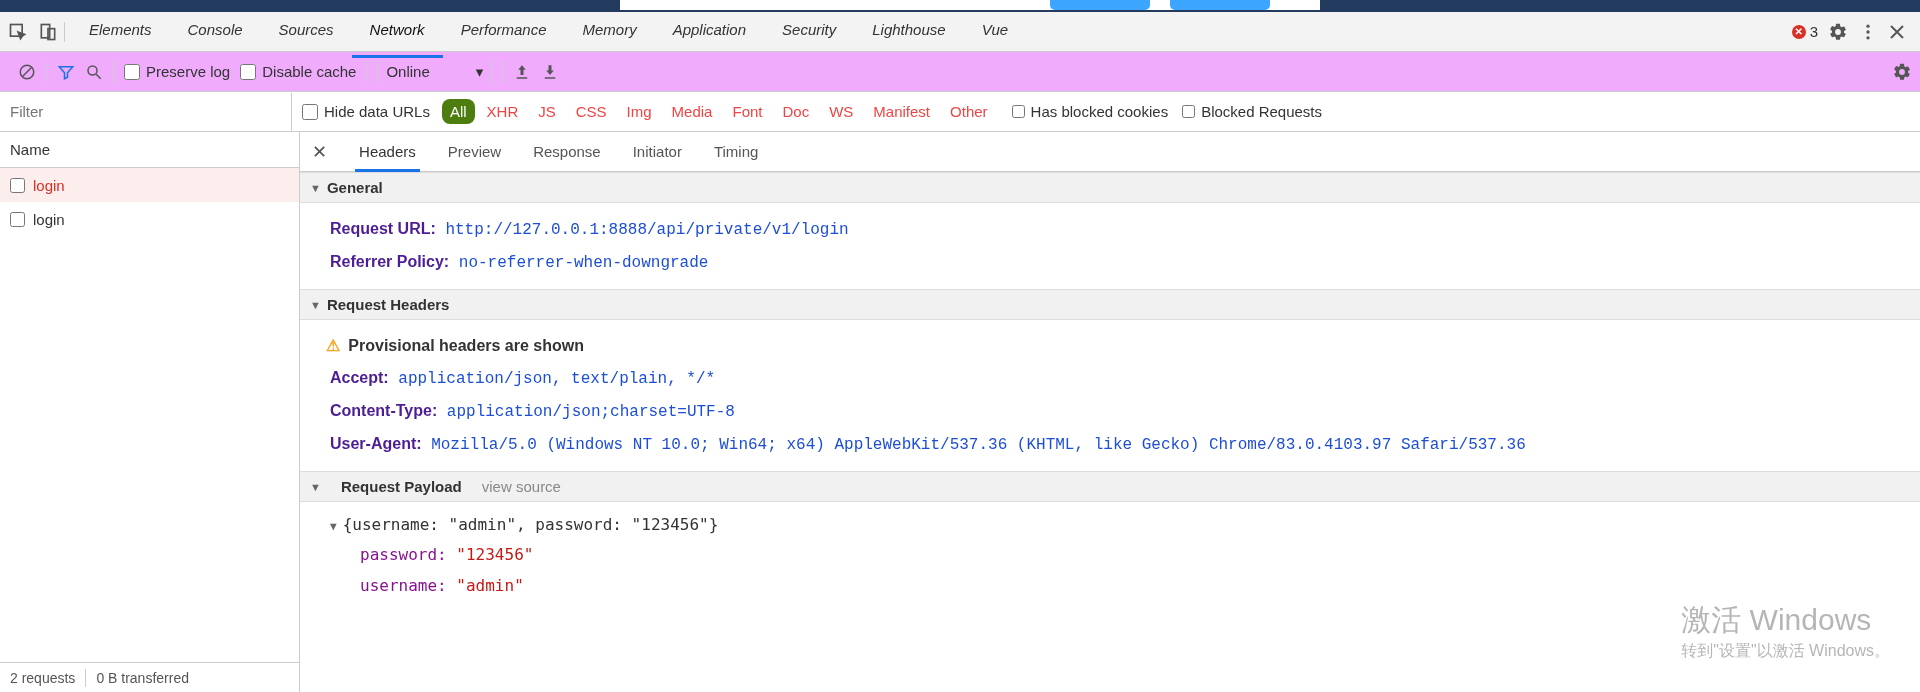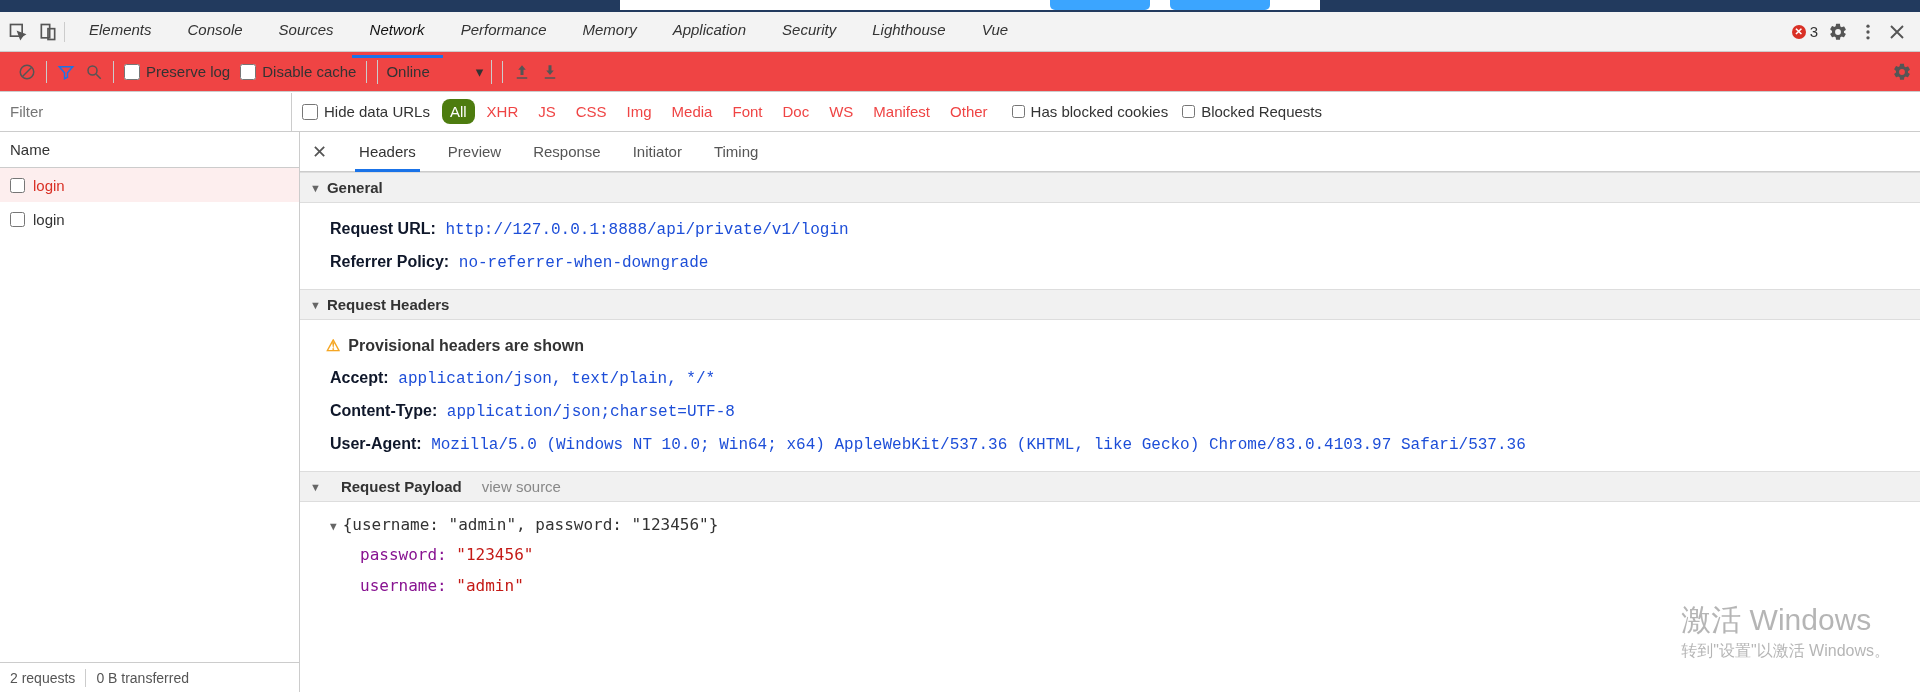--- a/index.html
+++ b/index.html
@@ -16,21 +16,21 @@
   .main-tabs .lefticons { display:flex; align-items:center; gap:10px; padding-right:6px; border-right:1px solid #ccc; margin-right:6px;}
   .main-tabs .lefticons svg { width:20px; height:20px; color:#555;}
   .tab { padding: 4px 18px; height:52px; line-height:40px; color:#333; cursor:pointer;font-style:italic; }
   .tab.active { color:#111; border-bottom:3px solid #1a73e8; font-weight:500;}
   .main-tabs .right { margin-left:auto; display:flex; align-items:center; gap:10px; padding-right:6px;}
   .err-badge { display:flex; align-items:center; gap:4px; color:#333;}
   .err-badge .dot { width:14px; height:14px; background:#d93025; border-radius:50%; color:#fff; font-size:10px; display:flex; align-items:center; justify-content:center; font-weight:bold;}
   .gear-ic, .kebab-ic, .close-ic { color:#555; cursor:pointer;}
   
   
-  .toolbar { height:40px; border-bottom:1px solid #ccc; display:flex; align-items:center; padding:0 8px; gap:10px; background:#ef4444;}
+  .toolbar { height:40px; border-bottom:1px solid #ccc; display:flex; align-items:center; padding:0 8px; gap:10px; background:#f0abfc;}
   .record-dot { width:16px; height:16px; background:#d93025; border-radius:50%;}
   .tb-icon { width:18px; height:18px; color:#555; }
   .tb-sep { width:1px; height:22px; background:#ccc;}
   .filter-icon { color:#1a73e8;}
   .chk { display:flex; align-items:center; gap:6px;}
   .chk input { width:16px; height:16px;}
   .select-online { display:flex; align-items:center; gap:6px; padding:0 8px; border-left:1px solid #ccc; border-right:1px solid #ccc; height:24px;}
   .right-gear { margin-left:auto;}
   
   
@@ -53,21 +53,21 @@
   
   .right-pane { flex:1; overflow:auto;}
   .detail-tabs { height:40px; border-bottom:1px solid #ccc; display:flex; align-items:center; padding:0 8px; gap:24px; background:#fff;}
   .detail-tabs .closex { color:#555; cursor:pointer; padding:0 4px; font-size:18px;}
   .dtab { padding:0 4px; height:40px; line-height:40px; color:#555; cursor:pointer;}
   .dtab.active { color:#333; border-bottom:3px solid #1a73e8;}
   
   .section-head { background:#f1f1f1; border-top:1px solid #ddd; border-bottom:1px solid #ddd; padding:6px 10px; font-weight:bold; color:#333; display:flex; align-items:center; gap:6px;}
   .section-head .tri { font-size:11px; color:#666;}
   .body-rows { padding:10px 30px; font-family: Consolas, "Courier New", monospace; font-size:16px; line-height:2;}
-  .body-rows .k { font-weight:bold; color:#0f172a; font-family:"Segoe UI",Arial,sans-serif;}
+  .body-rows .k { font-weight:bold; color:#4c1d95; font-family:"Segoe UI",Arial,sans-serif;}
   .body-rows .v { color:#1d4ed8;}
   .warn-row { display:flex; align-items:center; gap:8px; font-weight:bold; font-family:"Segoe UI",Arial,sans-serif; margin-left:-4px;}
   .warn-ic { color:#f5a623; font-size:16px;}
   .payload-head { display:flex; align-items:center; gap:20px;}
   .view-src { color:#888; font-weight:normal; font-size:15px;}
   .json-tree { padding:8px 30px; font-family: Consolas, monospace; font-size:16px; line-height:1.9;}
   .json-key { color:#881391;}
   .json-str { color:#c41a16;}
   .tri-sm { color:#666; font-size:11px; display:inline-block; margin-right:6px;}
   

